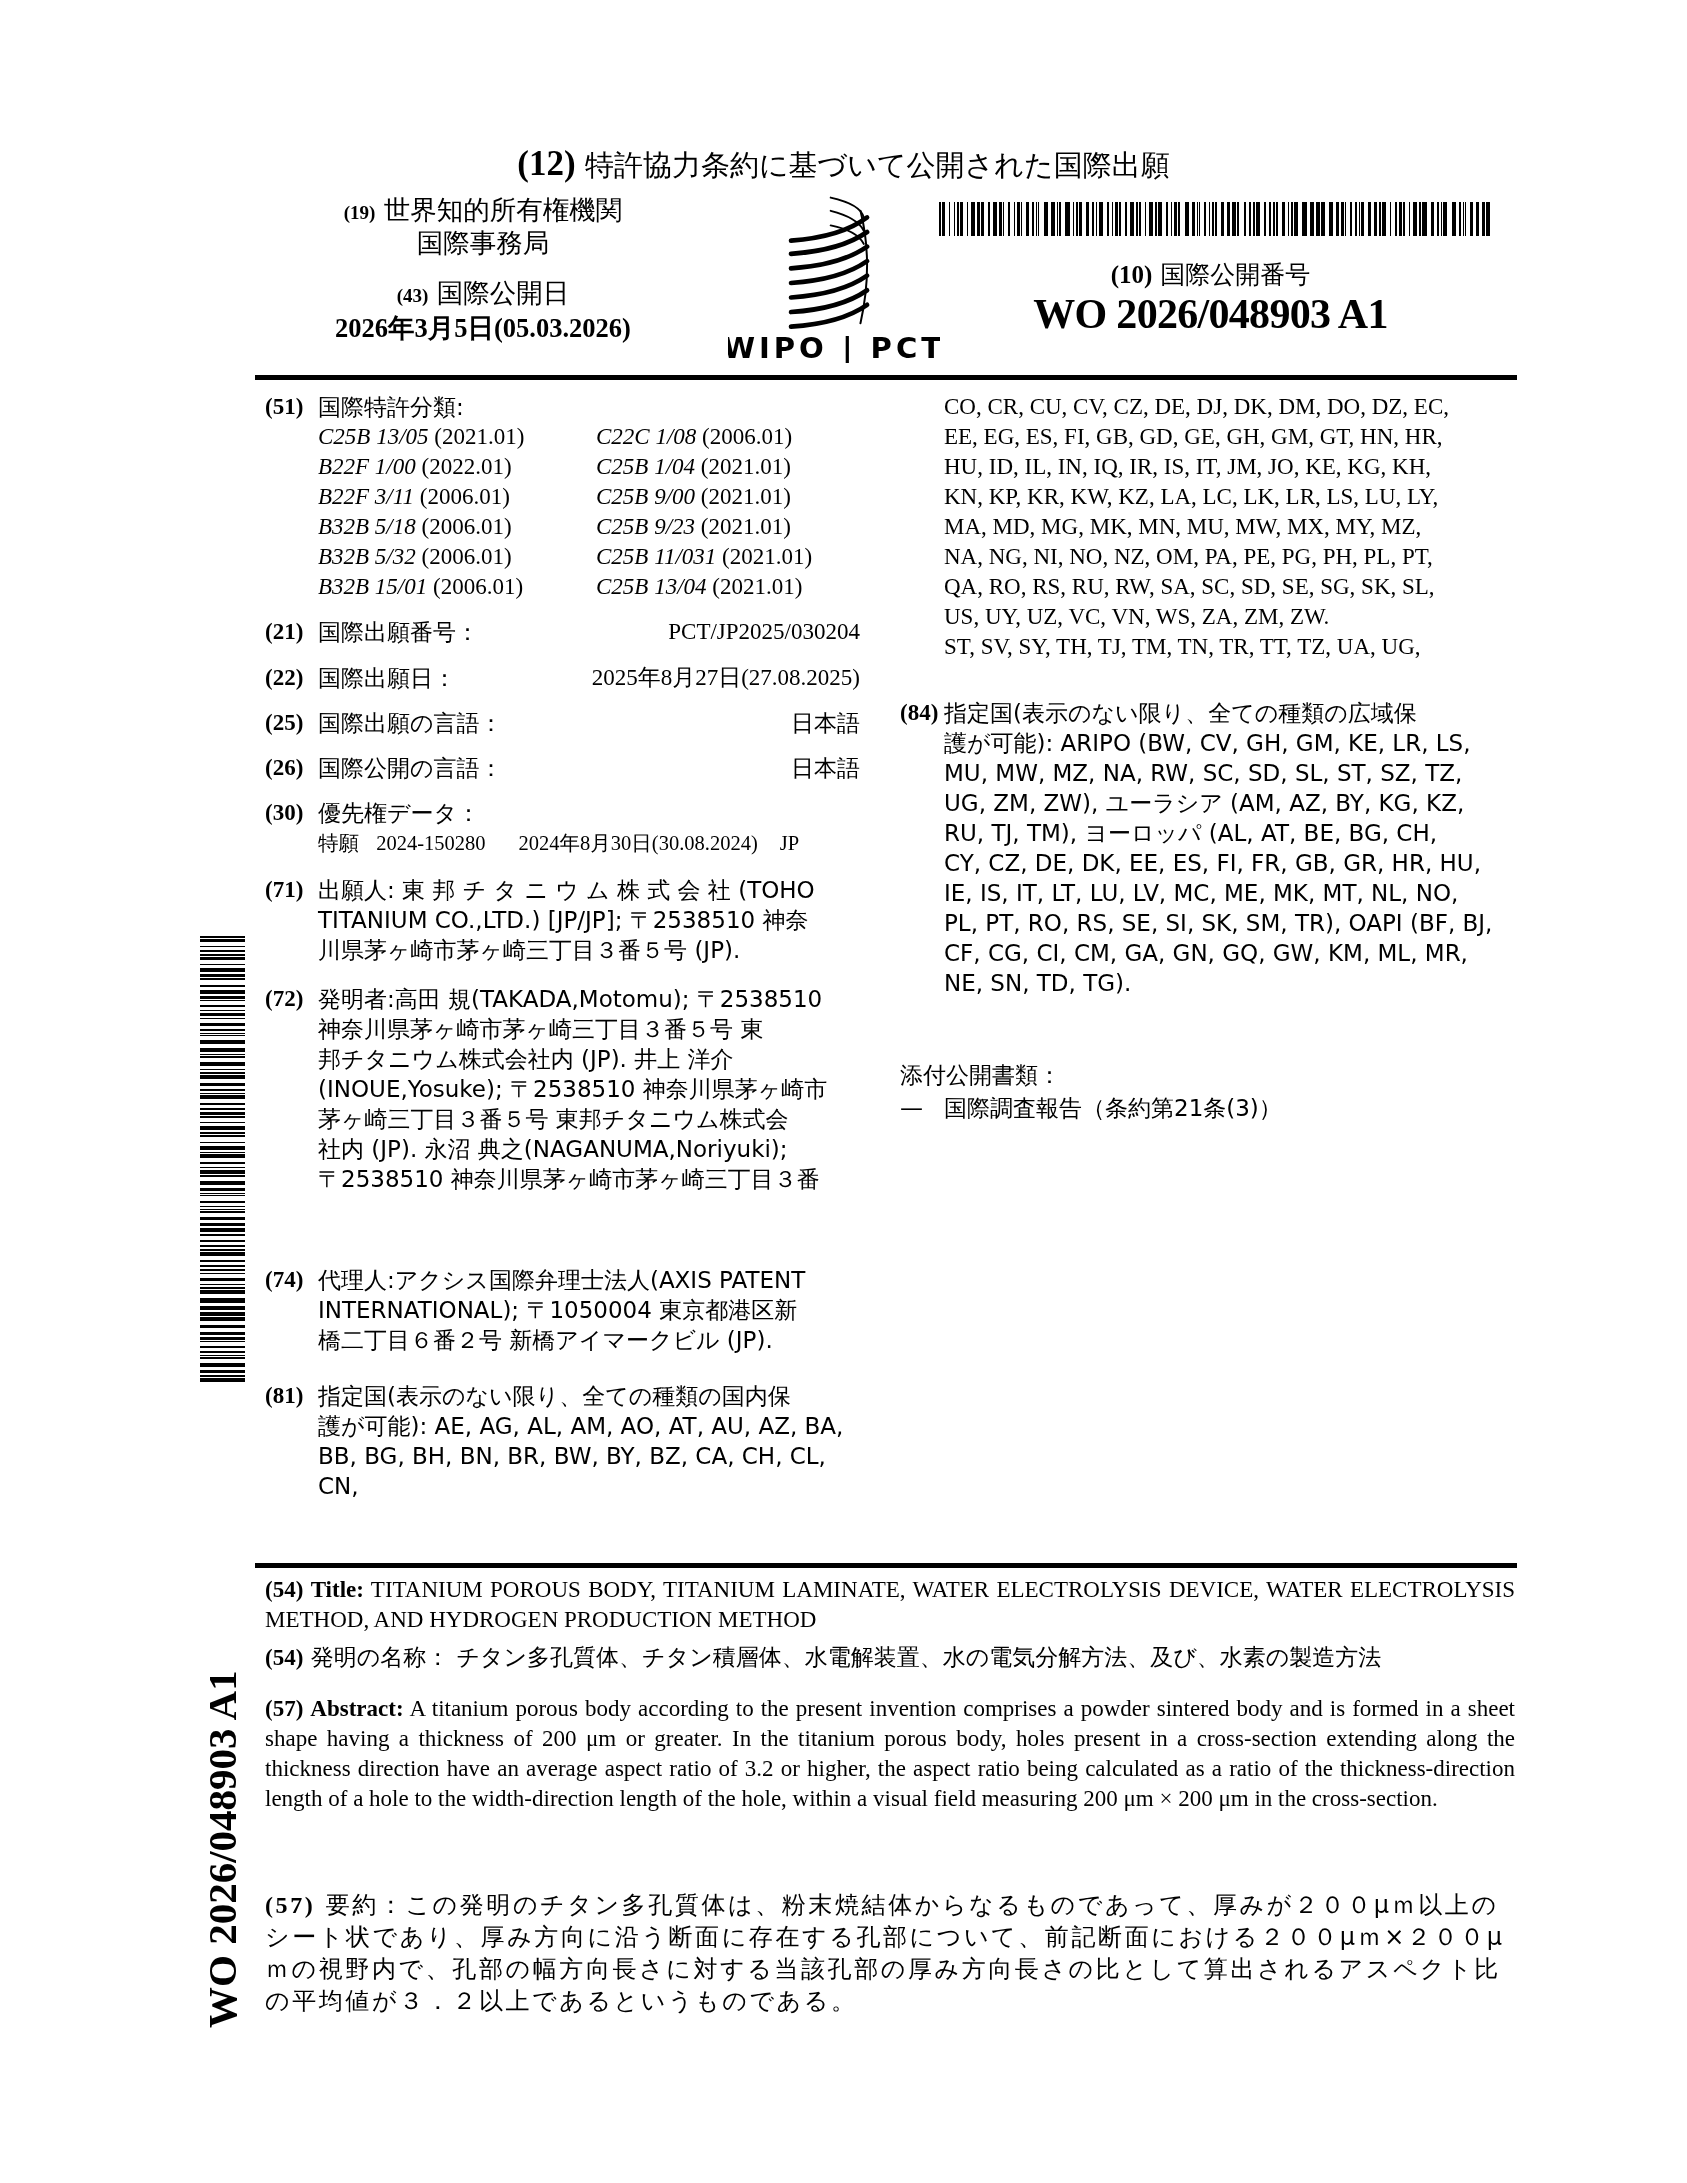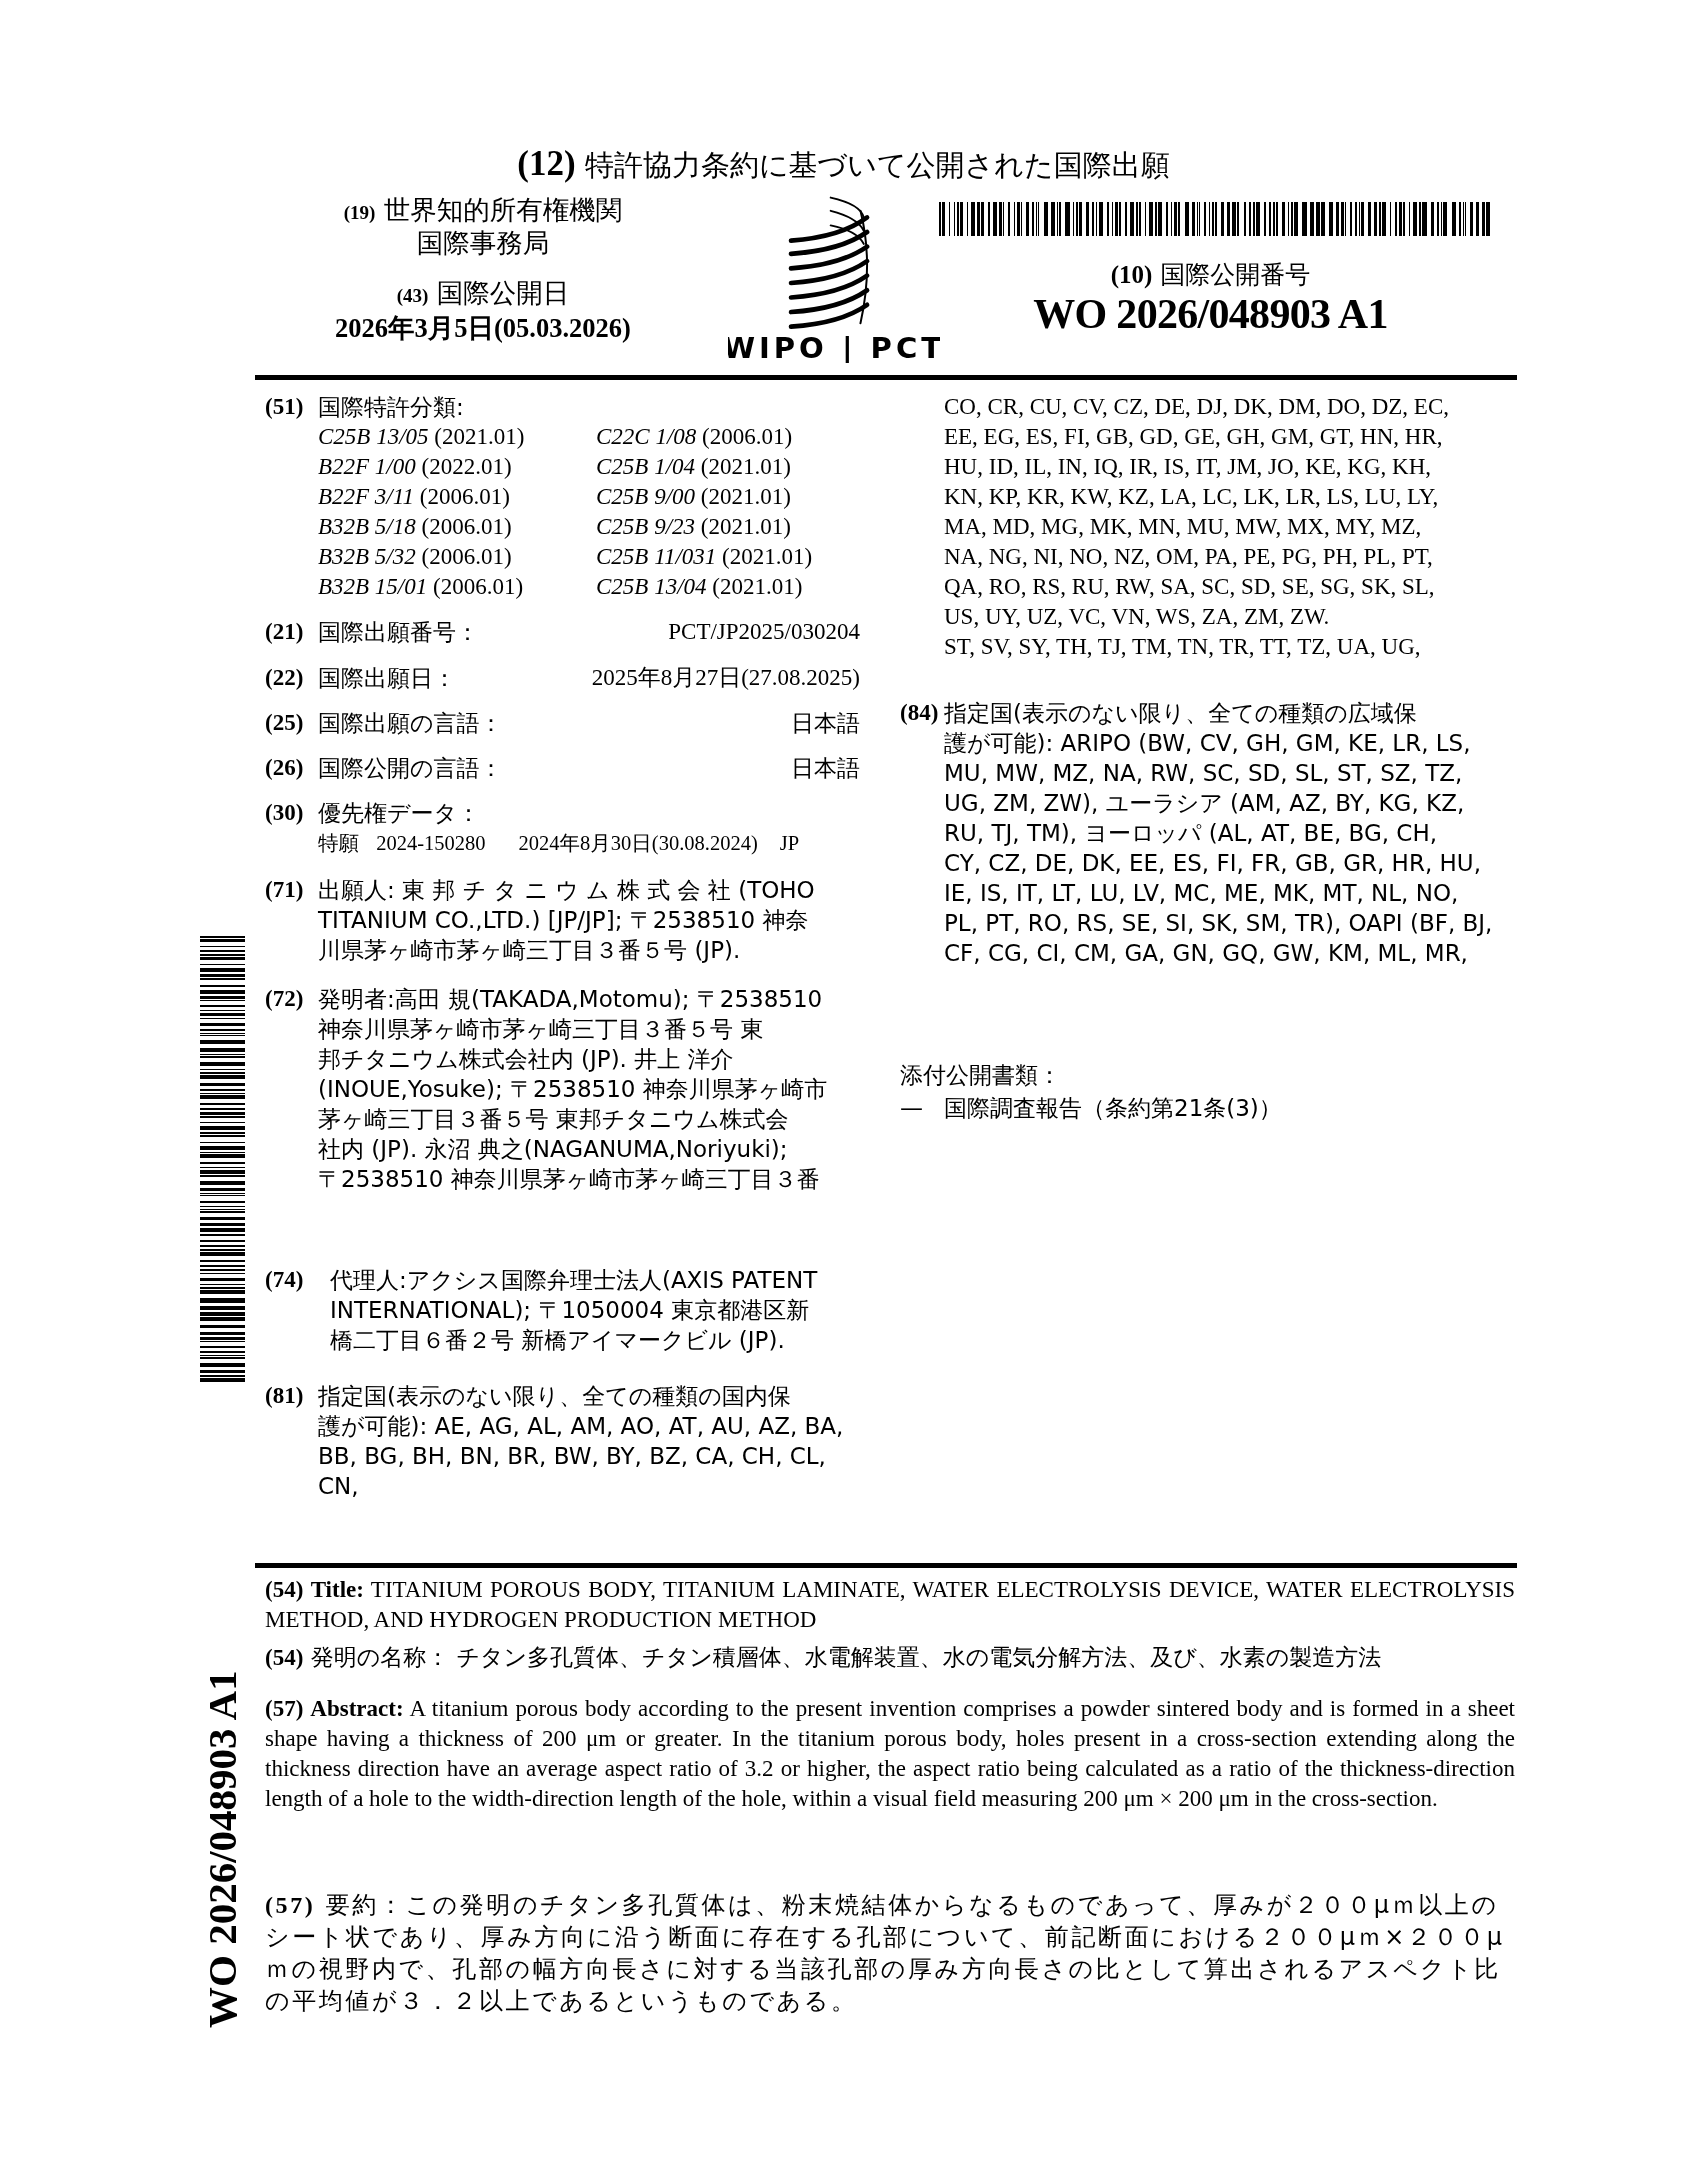--- a/index.html
+++ b/index.html
@@ -403,21 +403,21 @@
       <div>邦チタニウム株式会社内 (JP). 井上 洋介</div>
       <div>(INOUE,Yosuke); 〒2538510 神奈川県茅ヶ崎市</div>
       <div>茅ヶ崎三丁目３番５号 東邦チタニウム株式会</div>
       <div>社内 (JP). 永沼 典之(NAGANUMA,Noriyuki);</div>
       <div>〒2538510 神奈川県茅ヶ崎市茅ヶ崎三丁目３番</div>
     </div>
   </div>
 
   <div class="field jp" style="top:873px; width:595px;">
     <span class="lbl">(74)</span>
-    <div class="body" style="width:543px;margin-left:12px;">
+    <div class="body" style="width:543px;">
       <div>代理人:アクシス国際弁理士法人(AXIS PATENT</div>
       <div>INTERNATIONAL); 〒1050004 東京都港区新</div>
       <div>橋二丁目６番２号 新橋アイマークビル (JP).</div>
     </div>
   </div>
 
   <div class="field jp" style="top:989px; width:595px;">
     <span class="lbl">(81)</span>
     <div class="body" style="width:543px;">
       <div>指定国(表示のない限り、全ての種類の国内保</div>
@@ -445,20 +445,21 @@
     <div class="body" style="left:44px; width:569px;">
       <div>指定国(表示のない限り、全ての種類の広域保</div>
       <div>護が可能): ARIPO (BW, CV, GH, GM, KE, LR, LS,</div>
       <div>MU, MW, MZ, NA, RW, SC, SD, SL, ST, SZ, TZ,</div>
       <div>UG, ZM, ZW), ユーラシア (AM, AZ, BY, KG, KZ,</div>
       <div>RU, TJ, TM), ヨーロッパ (AL, AT, BE, BG, CH,</div>
       <div>CY, CZ, DE, DK, EE, ES, FI, FR, GB, GR, HR, HU,</div>
       <div>IE, IS, IT, LT, LU, LV, MC, ME, MK, MT, NL, NO,</div>
       <div>PL, PT, RO, RS, SE, SI, SK, SM, TR), OAPI (BF, BJ,</div>
       <div>CF, CG, CI, CM, GA, GN, GQ, GW, KM, ML, MR,</div>
+      <div>NE, SN, TD, TG).</div>
     </div>
   </div>
 
   <div class="field jp" style="top:668px; width:615px;">
     <div>添付公開書類：</div>
     <div style="display:flex; margin-top:2.6px;">
       <span style="width:44px;">—</span>
       <span>国際調査報告（条約第21条(3)）</span>
     </div>
   </div>

